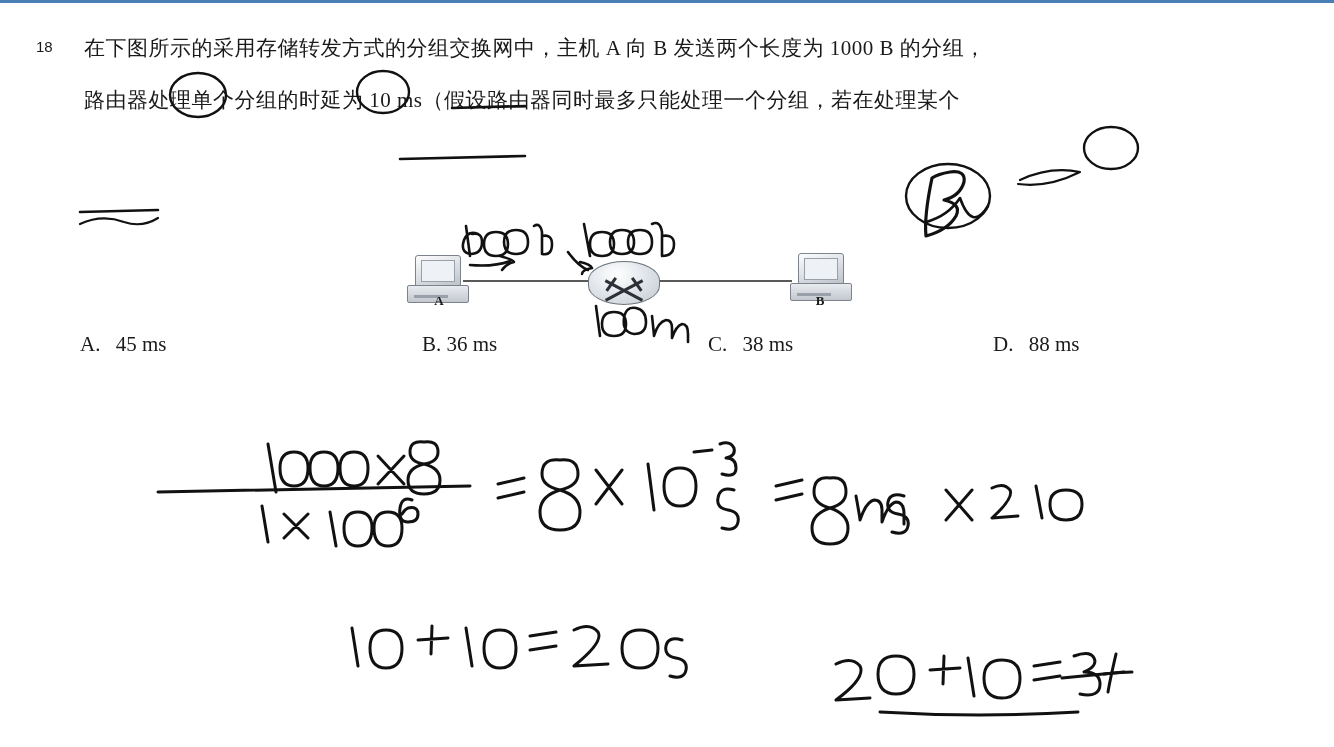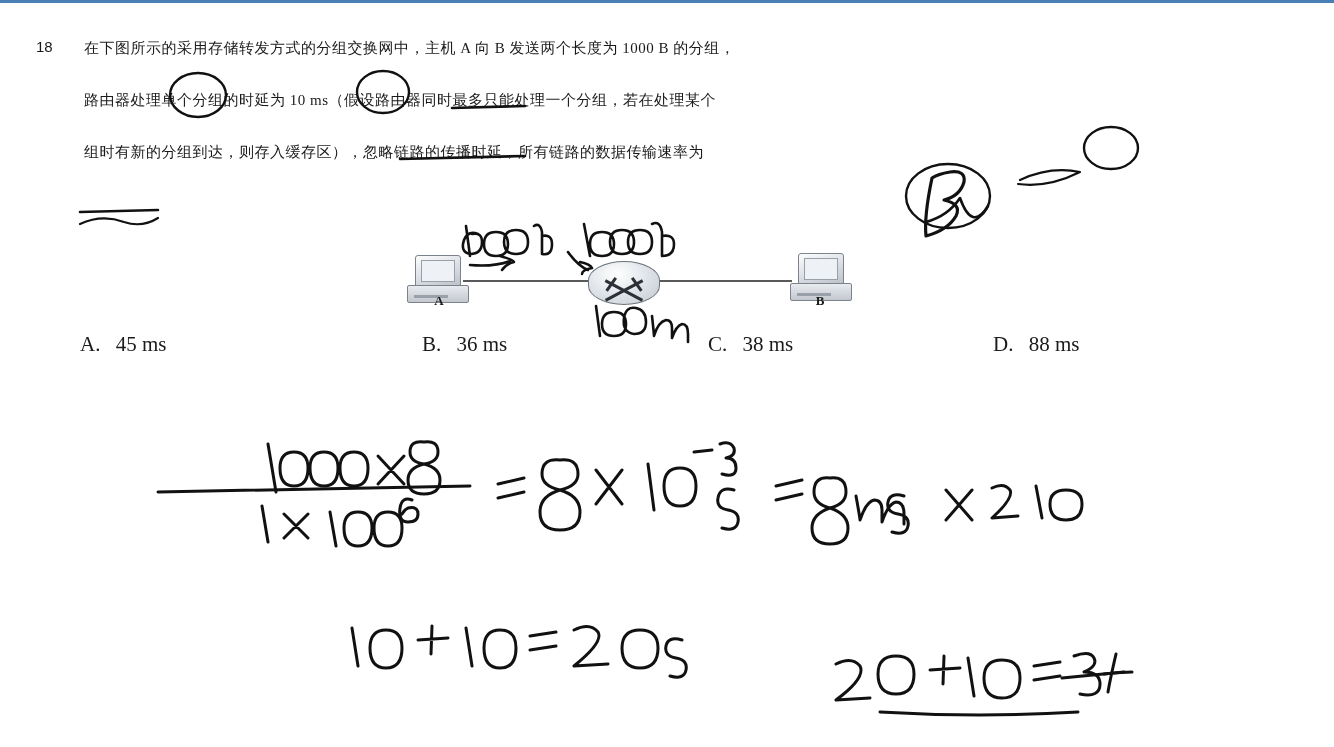--- a/index.html
+++ b/index.html
@@ -30,21 +30,21 @@
   }
   .q-number {
     position: absolute;
     left: 0;
     top: 16px;
     font-size: 15px;
     font-family: Liberation Sans, sans-serif;
   }
   .q-body {
     margin-left: 48px;
-    font-size: 15px;
+    font-size: 21px;
     line-height: 52px;
     text-align: justify;
     letter-spacing: 0.5px;
   }
   .q-line {
     white-space: nowrap;
   }
   
   .diagram {
     position: absolute;
@@ -172,21 +172,20 @@
 </head>
 <body>
 
 <div class="top-rule"></div>
 
 <div class="question">
   <div class="q-number">18</div>
   <div class="q-body">
     <div class="q-line">在下图所示的采用存储转发方式的分组交换网中，主机 A 向 B 发送两个长度为 1000 B 的分组，</div>
     <div class="q-line">路由器处理单个分组的时延为 10 ms（假设路由器同时最多只能处理一个分组，若在处理某个</div>
-    <div class="q-line">组时有新的分组到达，则存入缓存区），忽略链路的传播时延，所有链路的数据传输速率为</div>
   </div>
 </div>
 
 <div class="diagram">
   <div class="link link-left"></div>
   <div class="link link-right"></div>
 
   <div class="host host-a">
     <div class="monitor"></div>
     <div class="base"></div>
@@ -211,21 +210,21 @@
   <div class="host-label" style="left:393px;">B</div>
 </div>
 
 <div class="choices">
   <div class="choice choice-a">
     <span>A.</span>
     <span style="margin-left:10px">45  ms</span>
   </div>
   <div class="choice choice-b">
     <span>B.</span>
-    <span style="margin-left:10px">36  ms</span>
+    <span style="">36  ms</span>
   </div>
   <div class="choice choice-c">
     <span>C.</span>
     <span style="margin-left:10px">38  ms</span>
   </div>
   <div class="choice choice-d">
     <span>D.</span>
     <span style="margin-left:10px">88  ms</span>
   </div>
 </div>

